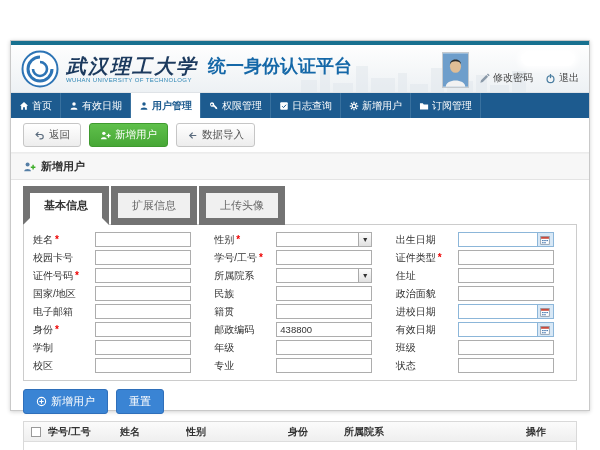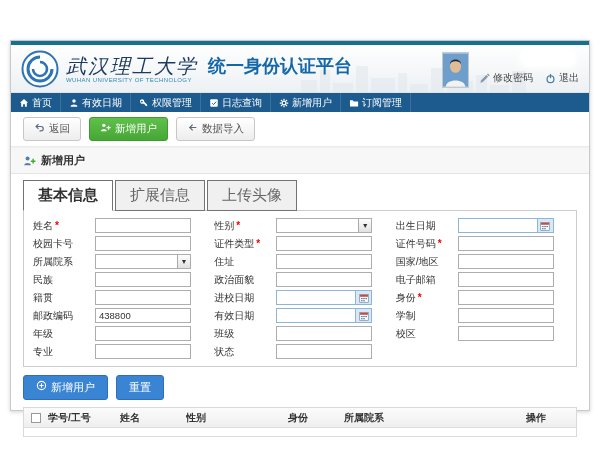--- a/index.html
+++ b/index.html
@@ -8,48 +8,48 @@
   .window{position:absolute;left:10px;top:40px;width:580px;height:371px;background:#fff;
     border:1px solid #c9c9c9;box-shadow:0 1px 4px rgba(0,0,0,.18)}
   .accent{height:4px;background:#17708f}
   
   .hdr{position:relative;height:48px;background:linear-gradient(#fefefe,#edf1f4);border-bottom:1px solid #dfe3e7;overflow:hidden}
   .skyline{position:absolute;left:290px;bottom:0;height:30px;display:flex;align-items:flex-end;gap:3px;opacity:.55}
   .skyline div{background:#e2e8ed}
   .hdr-left{position:absolute;left:10px;top:5px;display:flex;align-items:center}
   .logo{width:38px;height:38px;flex:none}
   .uni{margin-left:7px}
-  .uni .cn{font-family:"DejaVu Serif",serif;font-size:20px;font-weight:normal;font-style:italic;color:#1c3a5e;letter-spacing:2px;line-height:22px}
+  .uni .cn{font-family:"DejaVu Serif",serif;font-size:20px;font-weight:bold;font-style:italic;color:#1c3a5e;letter-spacing:2px;line-height:22px}
   .uni .en{font-size:6px;color:#2e86b5;letter-spacing:.4px}
   .platform{font-size:18px;font-weight:bold;color:#1568a8;margin-left:10px;align-self:center;padding-bottom:6px}
   .hdr-right{position:absolute;right:10px;top:5px;display:flex;align-items:flex-end;gap:10px;height:38px}
   .avatar{width:27px;height:36px;border:1px solid #c4c9ce;flex:none}
   .redact{position:absolute;right:14px;top:6px;width:54px;height:15px;background:#fff;border-radius:8px;box-shadow:0 0 6px 3px rgba(255,255,255,.9)}
   .links{display:flex;align-items:center;gap:12px;font-size:10px;color:#444;padding-bottom:3px}
   .hlink{display:flex;align-items:center;gap:3px;cursor:pointer;white-space:nowrap}
   
-  .nav{display:flex;background:#1d5b8f;height:19px}
+  .nav{display:flex;background:#1d5b8f;height:25px}
   .nav-item{display:flex;align-items:center;gap:3px;padding:0 8px;color:#fff;font-size:10px;
     border-right:1px solid #39719f;cursor:pointer;white-space:nowrap}
   .nav-item.active{background:#fff;color:#1d5b8f;font-weight:bold}
   .nico{width:10px;height:10px;fill:currentColor;flex:none}
   
   .toolbar{display:flex;gap:8px;padding:5px 12px;background:#fff;border-bottom:1px solid #ececec}
-  .btn{display:inline-flex;gap:4px;font-size:10.5px;padding:4px 10px;border-radius:3px;
+  .btn{display:inline-flex;align-items:center;gap:4px;font-size:10.5px;padding:4px 10px;border-radius:3px;
     border:1px solid #c6c6c6;background:linear-gradient(#ffffff,#ededed);color:#555;cursor:pointer}
   .btn .bico{width:11px;height:11px;flex:none}
   .btn.green{background:linear-gradient(#5fc04b,#47a736);border-color:#3f9a2f;color:#fff}
   .btn.blue{background:#3a84d4;border-color:#2f6fba;color:#fff;font-size:11px;padding:4px 12px}
   
   .strip{display:flex;align-items:center;gap:5px;background:#f7f7f7;border-bottom:1px solid #e4e4e4;
     border-top:1px solid #f0f0f0;padding:5px 12px;font-size:11px;font-weight:bold;color:#333}
   .content{padding:6px 12px 0}
   
   .tabs{display:flex;gap:2px;position:relative;z-index:2;margin-bottom:-1px}
-  .tab{font-size:15px;padding:5px 14px;background:#f0f0f0;border:1px solid #737373;color:#666;cursor:pointer}
+  .tab{font-size:11px;padding:5px 14px;background:#f0f0f0;border:7px solid #737373;color:#666;cursor:pointer}
   .tab.active{background:#fff;font-weight:bold;color:#333;border-bottom-color:#fff}
   
   .formbox{border:1px solid #ccc;background:#fff;padding:7px 4px;display:grid;
     grid-template-columns:1fr 1fr 1fr;row-gap:3px}
   .field{display:flex;align-items:center;height:15px;padding-left:5px}
   .flabel{width:62px;font-size:10px;color:#333;flex:none;white-space:nowrap}
   .req{color:#e00;margin-left:2px;font-weight:bold}
   .ctrl{position:relative;display:flex;width:96px;height:15px}
   .ctrl input{flex:1;min-width:0;border:1px solid #adadad;font-size:9.5px;padding:0 3px;font-family:inherit;color:#333;outline:none}
   .ctrl.datebox input{border-color:#8cb6d9;border-right:none}
@@ -198,20 +198,26 @@
         <span>首页</span>
       </div>
 
       <div class="nav-item">
         <svg class="nico">
           <use href="#i-person"></use>
         </svg>
         <span>有效日期</span>
       </div>
 
+      <div class="nav-item active">
+        <svg class="nico">
+          <use href="#i-user"></use>
+        </svg>
+        <span>用户管理</span>
+      </div>
 
       <div class="nav-item">
         <svg class="nico">
           <use href="#i-key"></use>
         </svg>
         <span>权限管理</span>
       </div>
 
       <div class="nav-item">
         <svg class="nico">
@@ -316,20 +322,27 @@
         </div>
 
         <div class="field">
           <span class="flabel"><span>校园卡号</span></span>
           <span class="ctrl">
             <input type="text" style="">
 
           </span>
         </div>
 
+        <div class="field">
+          <span class="flabel"><span>学号/工号</span><span class="req">*</span></span>
+          <span class="ctrl">
+            <input type="text" style="">
+
+          </span>
+        </div>
 
         <div class="field">
           <span class="flabel"><span>证件类型</span><span class="req">*</span></span>
           <span class="ctrl">
             <input type="text" style="">
 
           </span>
         </div>
 
         <div class="field">

